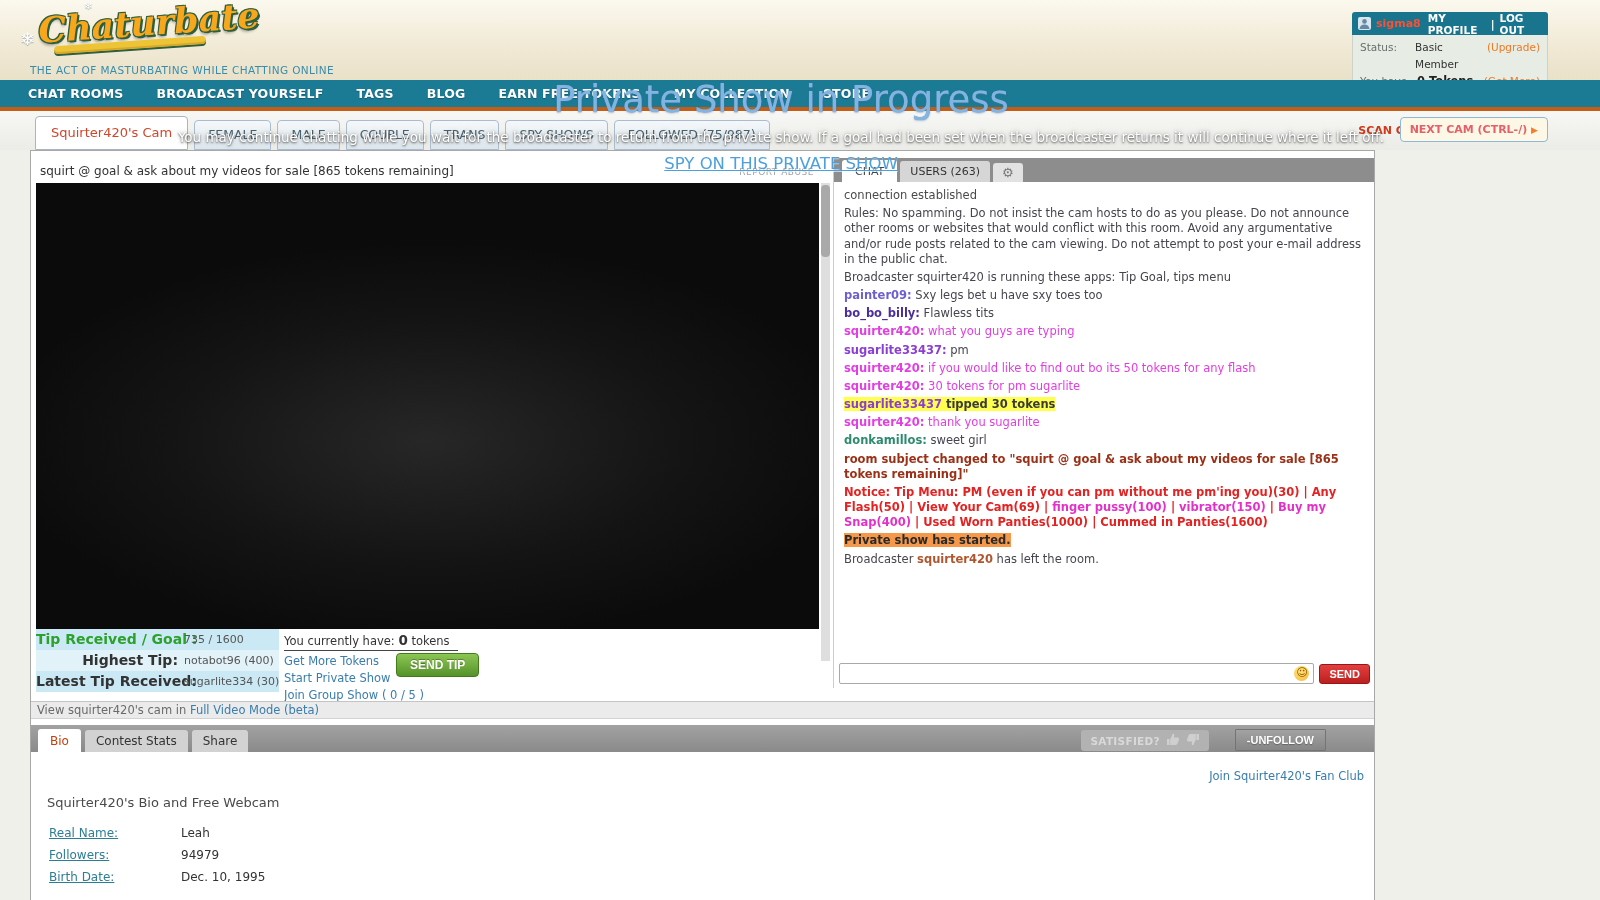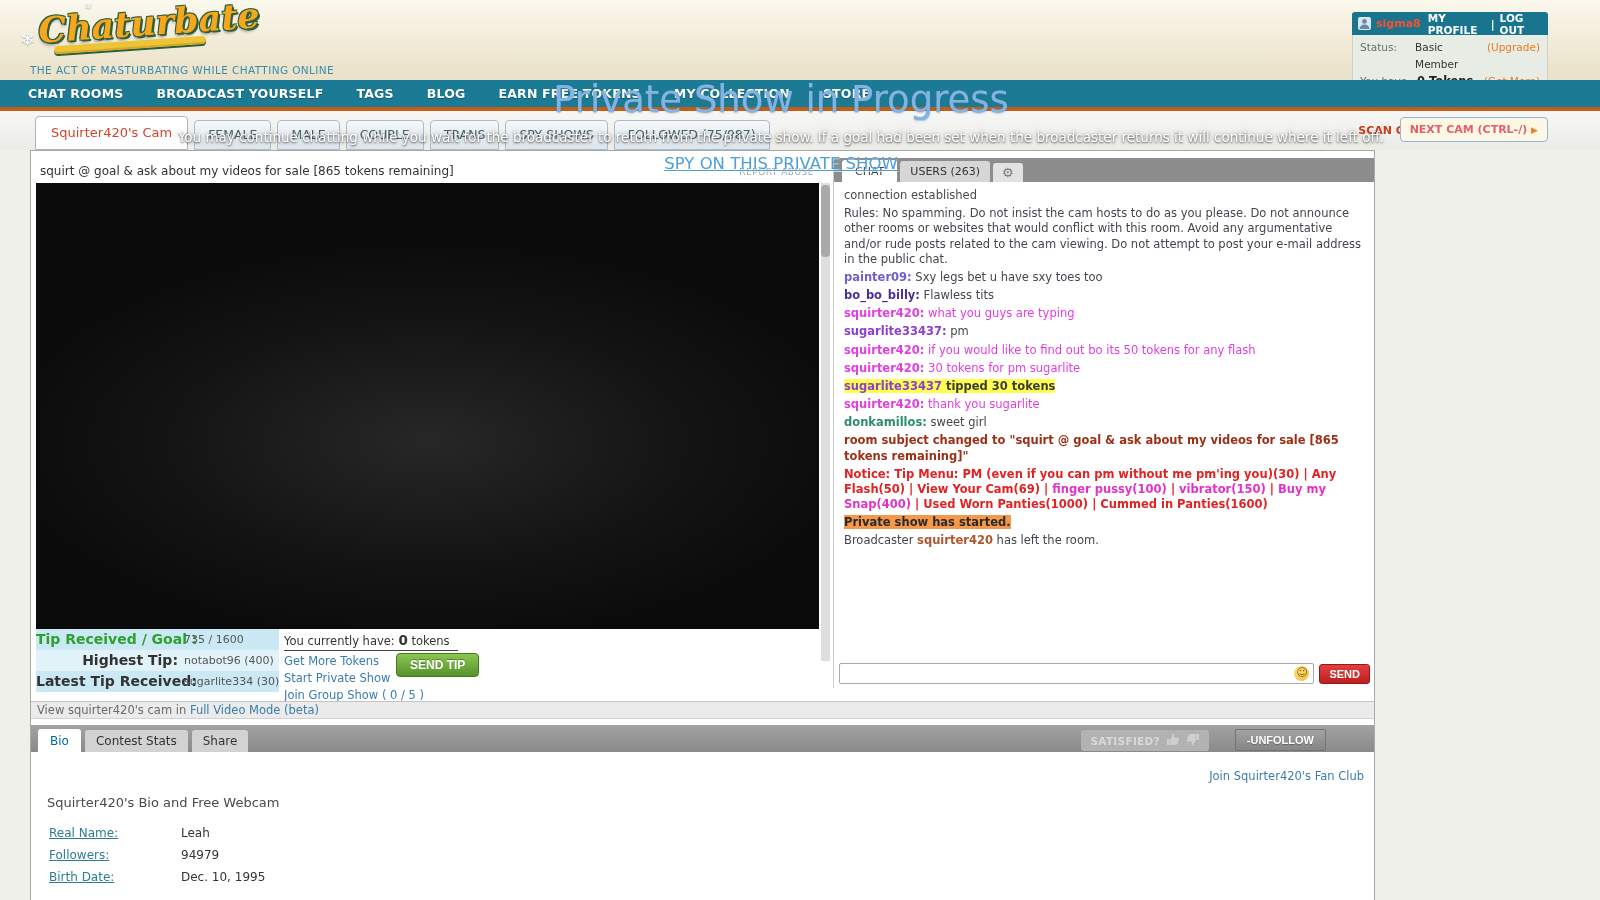--- a/index.html
+++ b/index.html
@@ -118,21 +118,21 @@
   #fullmode-bar { left:0px; top:550px; width:1343px; height:18px; background:#ebebeb;
     border-top:1px solid #c4c4c4; border-bottom:1px solid #d2d2d2; font-size:11.5px; line-height:16px;
     padding-left:6px; }
   #fullmode-prefix { color:#6a6a6a; }
   #fullmode-link { color:#3a7dad; text-decoration:none; }
 
   
   #bio-tabbar { left:0px; top:574px; width:1343px; height:27px;
     background:linear-gradient(180deg,#a2a2a2,#8a8a8a); display:flex; align-items:flex-end; padding-left:7px; gap:4px; }
   .bio-tab { border-radius:3px 3px 0 0; font-size:12px; padding:5px 12px 4px; cursor:pointer; white-space:nowrap; }
-  .bio-tab.active { background:#fff; color:#0369a1; }
+  .bio-tab.active { background:#fff; color:#c2410c; }
   .bio-tab.idle { background:#d2d2d2; color:#333; padding:4px 11px; }
   #satisfied-pill { position:absolute; right:165px; top:579px; background:#b2b2b2; border-radius:3px;
     padding:3px 9px; display:flex; align-items:center; gap:6px; color:#d9d9d9; font-weight:bold;
     font-size:10.5px; letter-spacing:.3px; }
   .thumb-svg { display:inline-block; }
   #unfollow-btn { position:absolute; right:48px; top:578px; background:linear-gradient(180deg,#a2a2a2,#868686);
     border:1px solid #747474; border-radius:1px; color:#fff; font-weight:bold; font-size:11px;
     padding:4px 11px; cursor:pointer; text-shadow:0 1px 1px rgba(0,0,0,.3);margin-left:36px; }
 
   
@@ -257,20 +257,21 @@
     </div>
     <div id="chat-box" class="abs">
       <div id="chat-header">
         <div class="chat-tab active">CHAT</div>
         <div class="chat-tab idle">USERS (263)</div>
         <div class="chat-tab gear"><span>⚙</span></div>
       </div>
       <div id="chat-messages">
           <div class="msg"><span style="color: rgb(74, 74, 74);">connection established</span></div>
           <div class="msg"><span style="color: rgb(69, 69, 79);">Rules: No spamming. Do not insist the cam hosts to do as you please. Do not announce other rooms or websites that would conflict with this room. Avoid any argumentative and/or rude posts related to the cam viewing. Do not attempt to post your e-mail address in the public chat.</span></div>
+          <div class="msg"><span style="color: rgb(69, 69, 79);">Broadcaster squirter420 is running these apps: Tip Goal, tips menu</span></div>
           <div class="msg"><span style="color: rgb(109, 95, 208); font-weight: bold;">painter09:</span><span style="color: rgb(69, 69, 79);"> Sxy legs bet u have sxy toes too</span></div>
           <div class="msg"><span style="color: rgb(75, 46, 158); font-weight: bold;">bo_bo_billy:</span><span style="color: rgb(69, 69, 79);"> Flawless tits</span></div>
           <div class="msg"><span style="color: rgb(226, 62, 226); font-weight: bold;">squirter420:</span><span style="color: rgb(226, 62, 226);"> what you guys are typing</span></div>
           <div class="msg"><span style="color: rgb(139, 63, 208); font-weight: bold;">sugarlite33437:</span><span style="color: rgb(69, 69, 79);"> pm</span></div>
           <div class="msg"><span style="color: rgb(226, 62, 226); font-weight: bold;">squirter420:</span><span style="color: rgb(226, 62, 226);"> if you would like to find out bo its 50 tokens for any flash</span></div>
           <div class="msg"><span style="color: rgb(226, 62, 226); font-weight: bold;">squirter420:</span><span style="color: rgb(226, 62, 226);"> 30 tokens for pm sugarlite</span></div>
           <div class="msg"><span style="color: rgb(139, 63, 208); font-weight: bold; background-color: rgb(255, 255, 77);">sugarlite33437</span><span style="color: rgb(58, 58, 58); font-weight: bold; background-color: rgb(255, 255, 77);"> tipped 30 tokens</span></div>
           <div class="msg"><span style="color: rgb(226, 62, 226); font-weight: bold;">squirter420:</span><span style="color: rgb(226, 62, 226);"> thank you sugarlite</span></div>
           <div class="msg"><span style="color: rgb(46, 139, 110); font-weight: bold;">donkamillos:</span><span style="color: rgb(69, 69, 79);"> sweet girl</span></div>
           <div class="msg"><span style="color: rgb(155, 48, 22); font-weight: bold;">room subject changed to "squirt @ goal &amp; ask about my videos for sale [865 tokens remaining]"</span></div>

